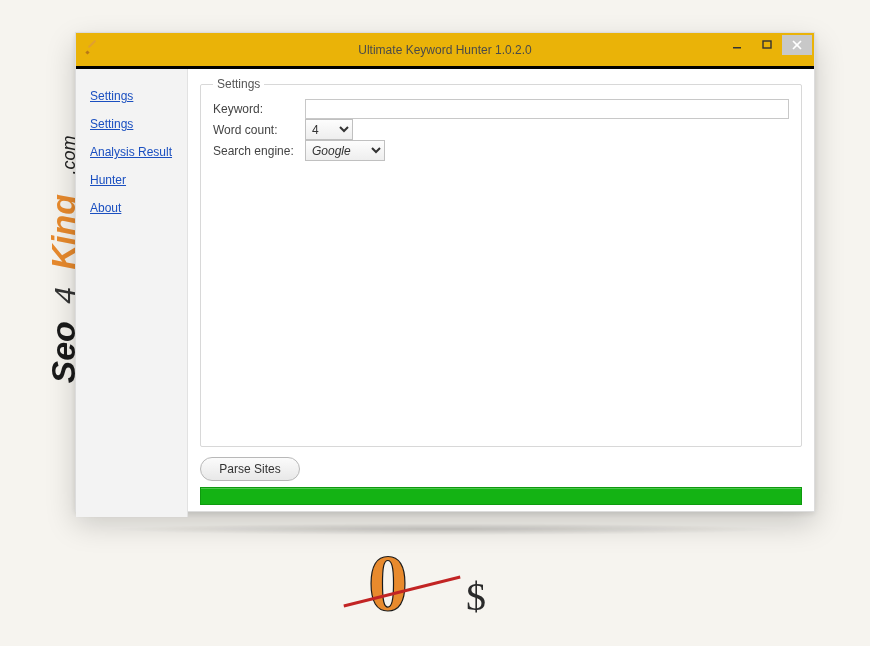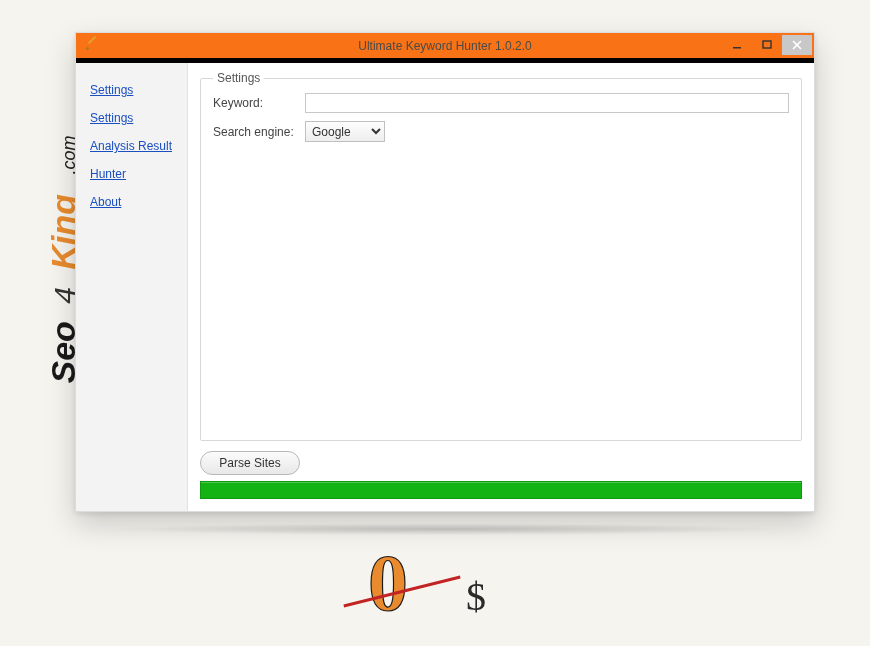--- a/index.html
+++ b/index.html
@@ -37,23 +37,23 @@
     position: absolute;
     left: 75px;
     top: 32px;
     width: 740px;
     height: 480px;
     background: #fff;
     border: 1px solid #dcdcdc;
     box-shadow: 0 12px 28px rgba(0,0,0,0.18), 0 2px 6px rgba(0,0,0,0.1);
   }
   .titlebar {
-    height: 30px;
-    background: #f97316;
-    border-bottom: 5px solid #000000;
+    height: 36px;
+    background: #eab308;
+    border-bottom: 3px solid #000000;
     display: flex;
     align-items: center;
     position: relative;
   }
   .app-icon {
     width: 16px; height: 16px; margin-left: 8px;
     position: relative;
   }
   .app-icon::before {
     content: "";
@@ -133,21 +133,20 @@
     flex: 1;
   }
   fieldset.settings legend {
     font-size: 12px;
     color: #555;
     padding: 0 4px;
   }
   .row {
     display: flex;
     align-items: center;
-    margin-bottom: 8px;
   }
   .row label {
     width: 92px;
     color: #444;
     font-size: 12px;
   }
   .txt {
     flex: 1;
     height: 20px;
     border: 1px solid #c8c8c8;
@@ -157,21 +156,21 @@
   }
   .sel {
     height: 21px;
     border: 1px solid #c0c0c0;
     background: linear-gradient(#fdfdfd,#eeeeee);
     font-size: 12px;
     padding: 0 2px;
     color: #333;
   }
   .sel.sm { width: 48px; }
-  .sel.md { width: 80px; }
+  .sel.md { width: 80px; font-style: italic; }
 
   .parse-btn {
     margin: 10px 0 6px 0;
     width: 100px;
     height: 24px;
     background: linear-gradient(#fbfbfb,#e8e8e8);
     border: 1px solid #b8b8b8;
     border-radius: 12px;
     font-size: 12px;
     color: #333;
@@ -279,20 +278,26 @@
 
     <div class="main">
       <fieldset class="settings">
         <legend>Settings</legend>
 
         <div class="row">
           <label>Keyword:</label>
           <input class="txt" type="text" value="" style="">
         </div>
 
+        <div class="row">
+          <label>Word count:</label>
+          <select class="sel sm">
+            <option>4</option>
+          </select>
+        </div>
 
 
         <div class="row">
           <label>Search engine:</label>
           <select class="sel md">
             <option>Google</option>
           </select>
         </div>
       </fieldset>
 

